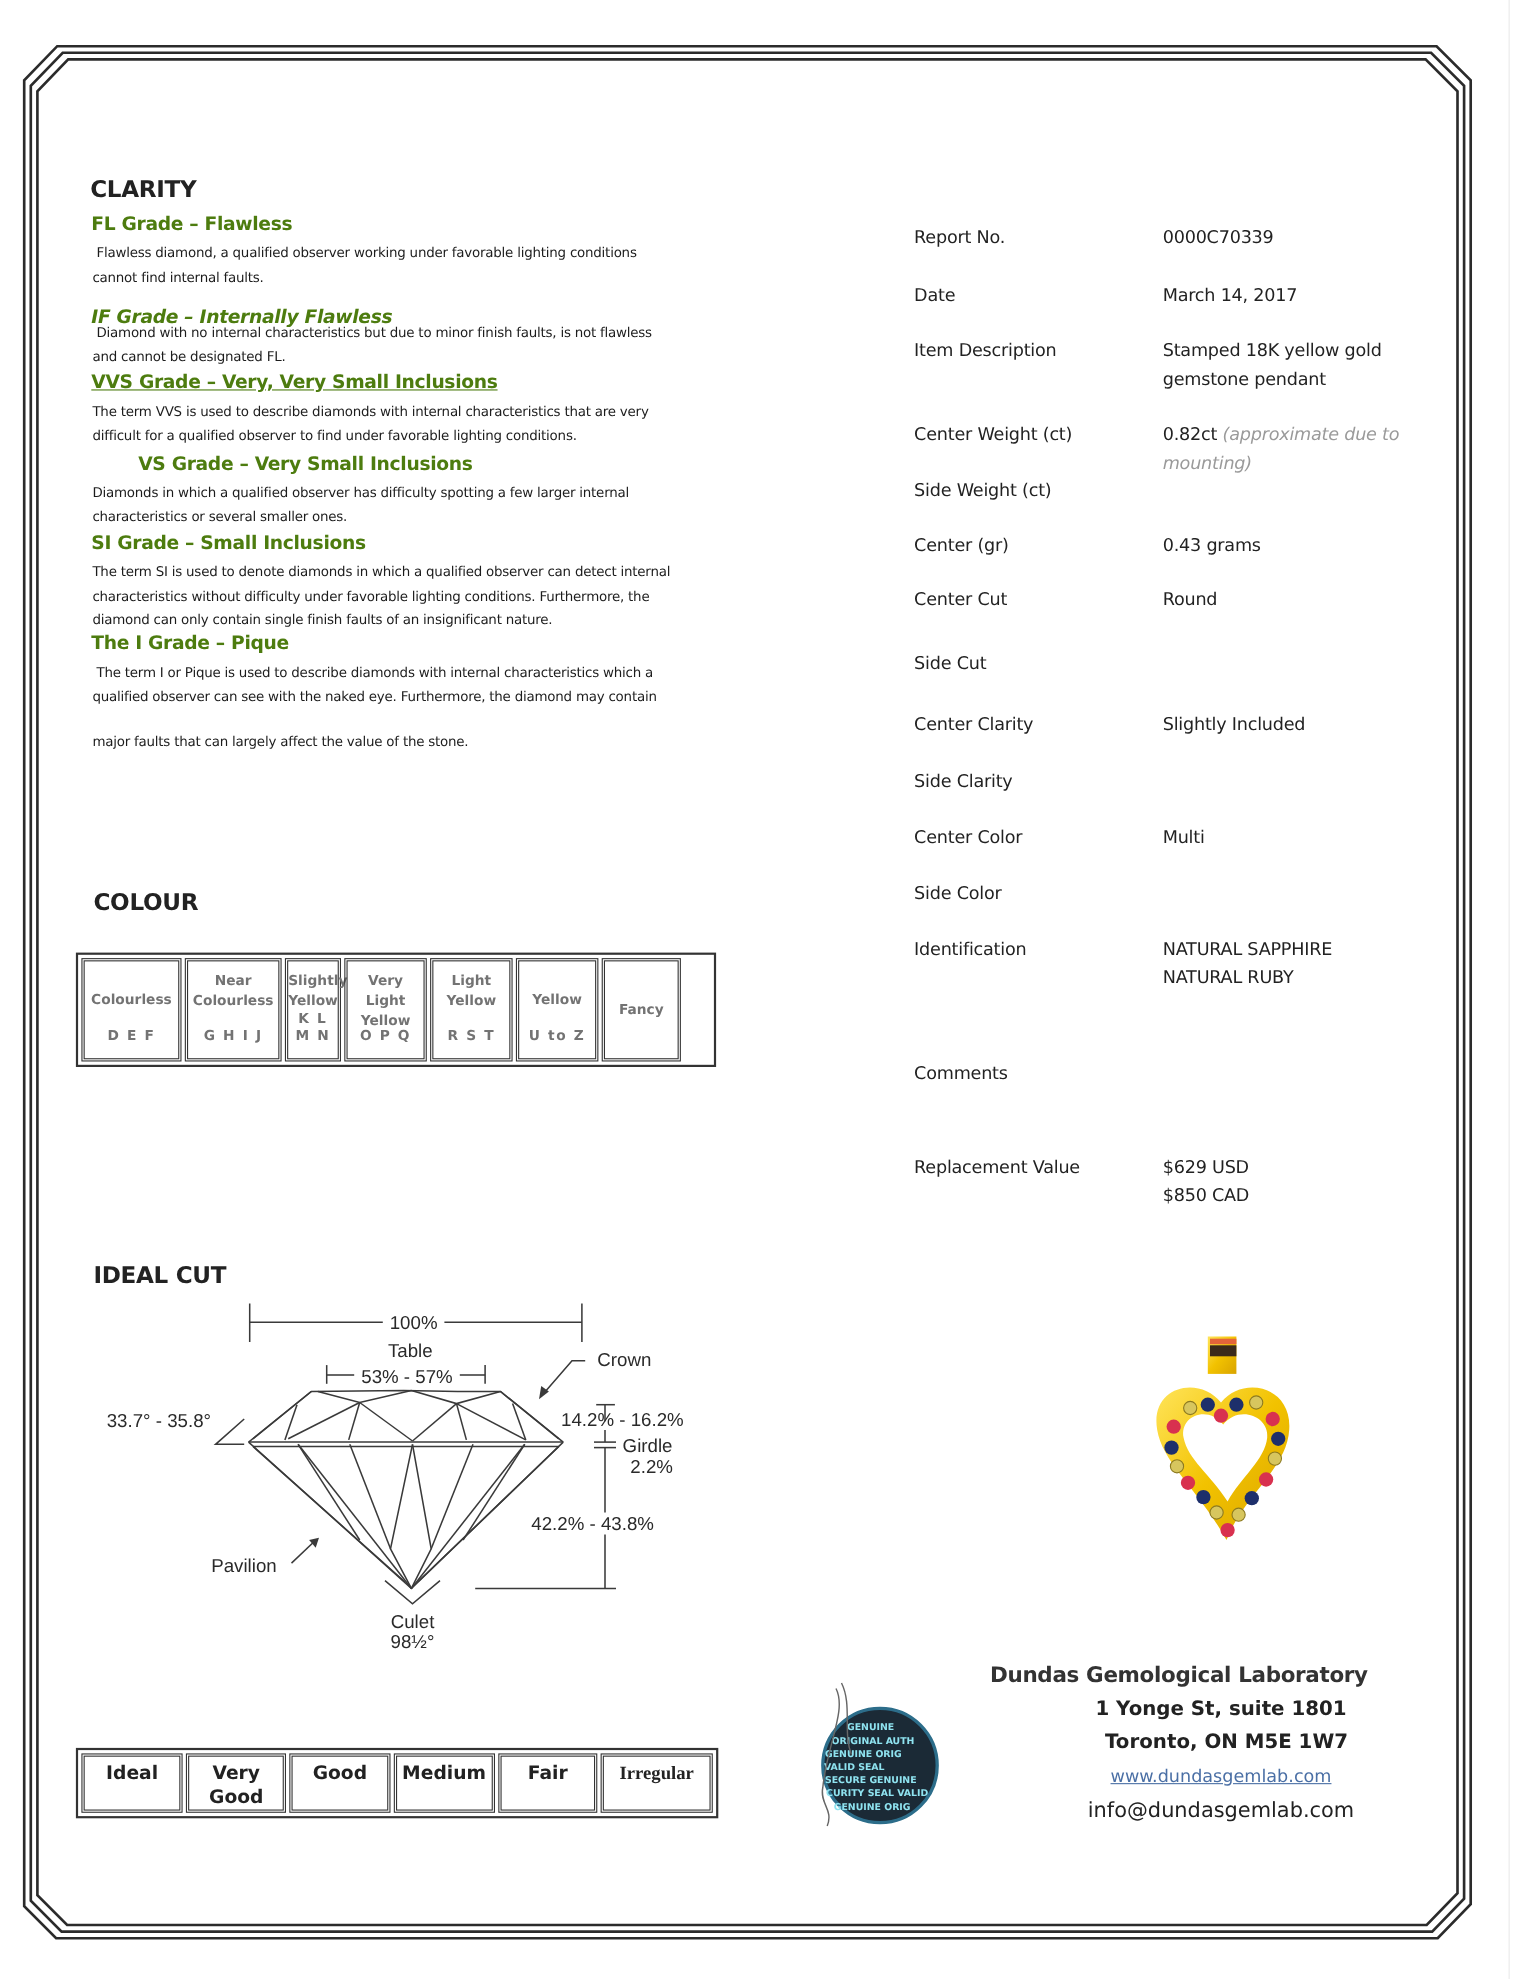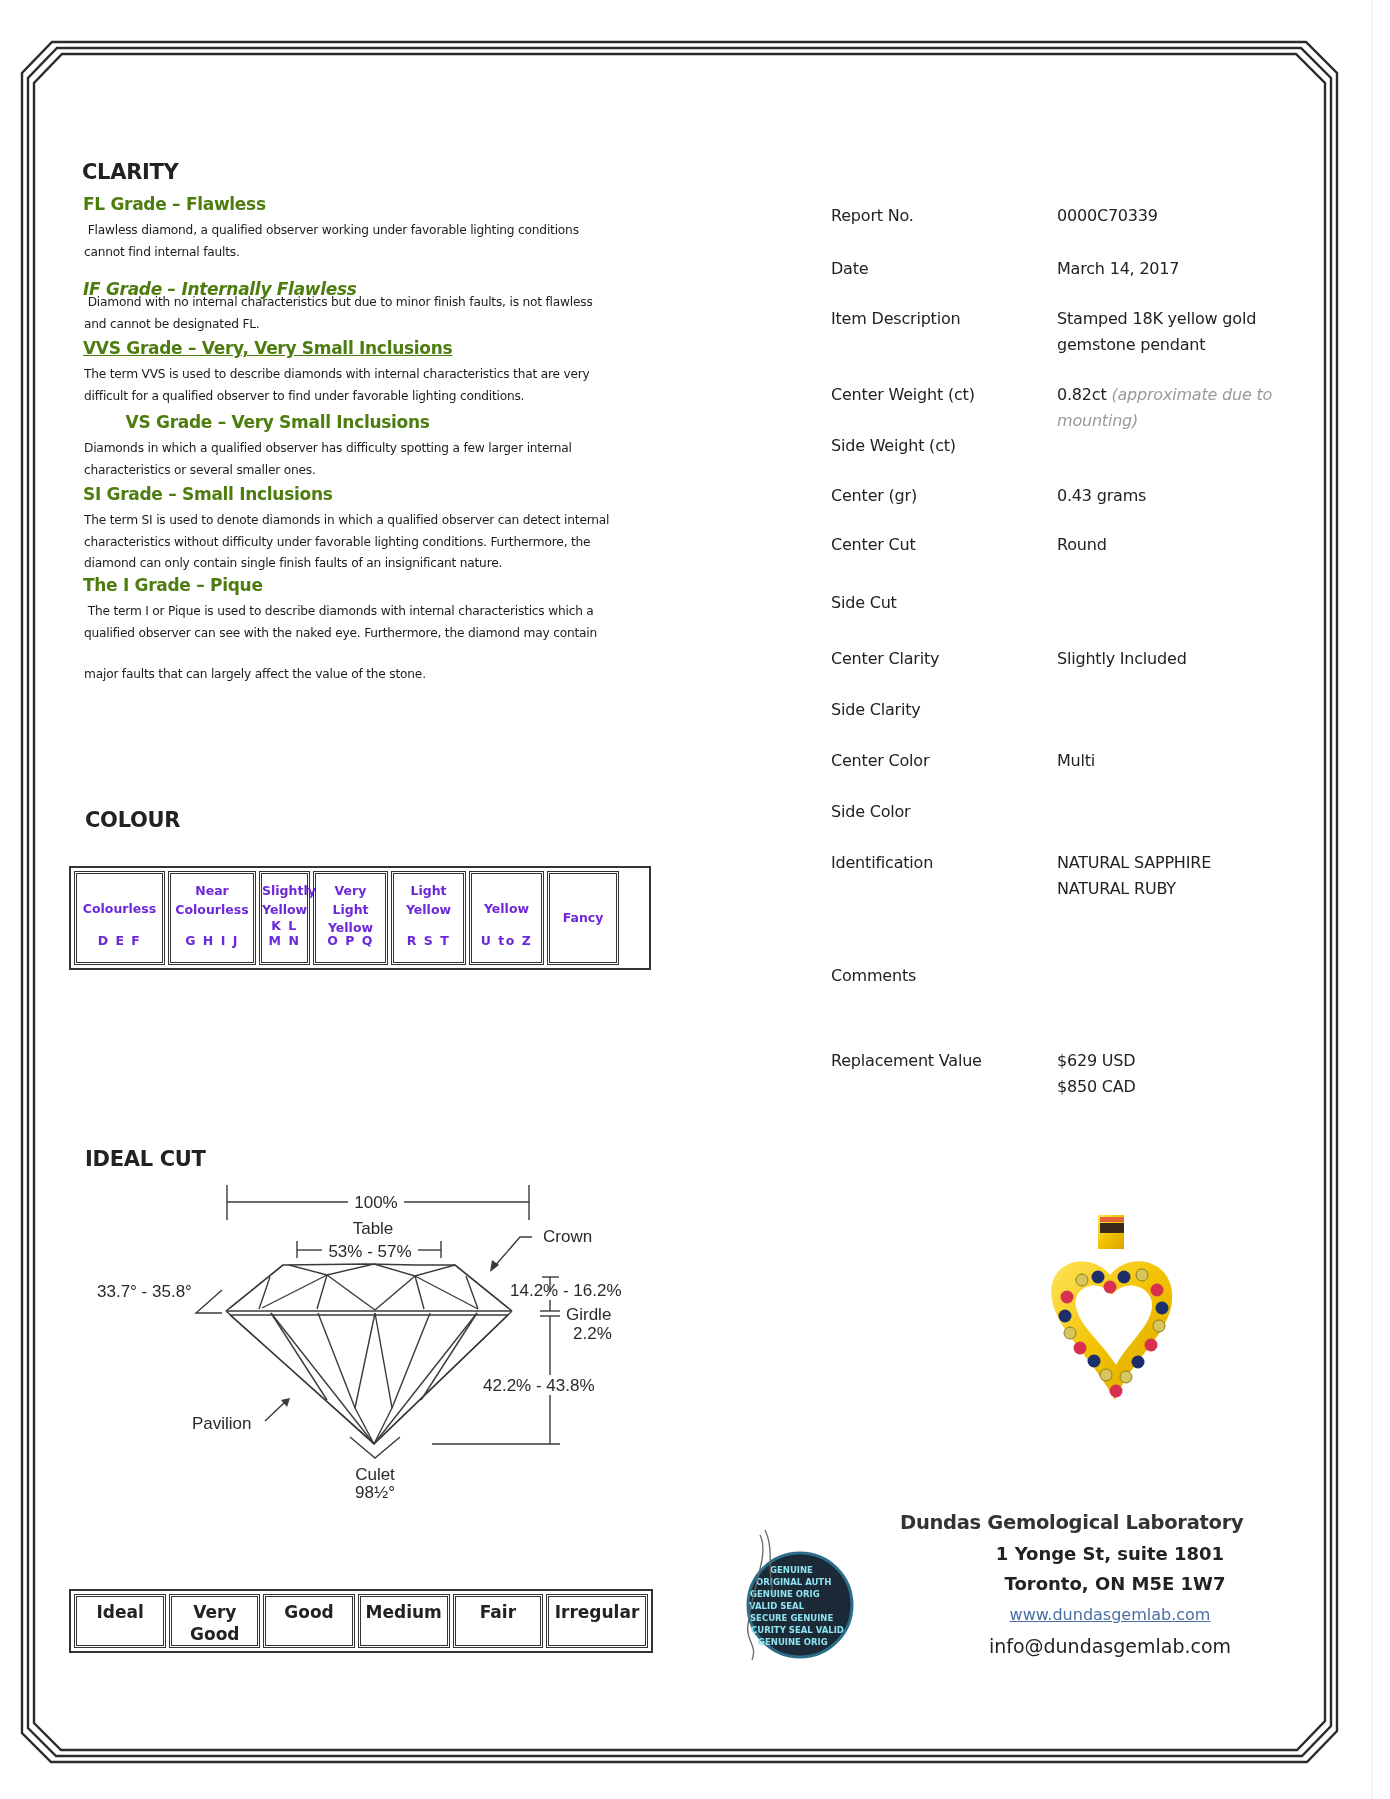--- a/index.html
+++ b/index.html
@@ -8,21 +8,21 @@
   .frame { position: absolute; left: 0; top: 0; width: 1390px; height: 1799px; pointer-events: none; }
   .abs { position: absolute; }
   .sec-title { font-family: "DejaVu Sans", sans-serif; font-weight: bold; font-size: 21px; color: #222; letter-spacing: -0.3px; }
   .grade-title { font-family: "DejaVu Sans", sans-serif; font-weight: bold; font-size: 17px; color: #4d7c0f; letter-spacing: -0.3px; }
   .grade-desc { font-family: "DejaVu Sans", sans-serif; font-size: 12.2px; color: #1c1c1c; line-height: 21.5px; letter-spacing: -0.2px; }
 
   
   .ctable { position: absolute; left: 69px; top: 866px; width: 582px; height: 104px;
             border: 2px solid #333; box-sizing: border-box; padding: 3px; display: flex; gap: 3px; background:#fff;}
   .ctable .cell { border: 3px double #333; box-sizing: border-box; position: relative;
-                  font-family: "DejaVu Sans", sans-serif; font-weight: bold; font-size: 12.5px; color:#6d28d9; text-align:center; }
+                  font-family: "DejaVu Sans", sans-serif; font-weight: bold; font-size: 12.5px; color:#737373; text-align:center; }
   .ctable .cell .lbl { position:absolute; left:0; right:0; top: 8px; line-height: 18.5px; }
   .ctable .cell .codes { position:absolute; left:0; right:0; bottom: 14px; letter-spacing: 1.5px; }
   .ctable .cell.fancy .lbl { top: 50%; transform: translateY(-50%); }
 
   
   .cuttable { position: absolute; left: 69px; top: 1589px; width: 584px; height: 64px;
               border: 2px solid #333; box-sizing: border-box; padding: 3px; display:flex; gap: 3px; background:#fff;}
   .cuttable .cell { border: 3px double #333; box-sizing: border-box; text-align:center;
                     font-family: "DejaVu Sans", sans-serif; font-weight: bold; font-size: 17px; color:#222; padding-top: 4px; line-height: 22px; }
 
@@ -192,21 +192,21 @@
   <text class="dgm-text" x="375" y="1498" text-anchor="middle">98½°</text>
 </svg>
 
 <div class="cuttable" id="cut-table">
     <div class="cell" style="width: 94px; white-space: pre-line;">Ideal</div>
     <div class="cell" style="width: 93px; white-space: pre-line;">Very
 Good</div>
     <div class="cell" style="width: 93px; white-space: pre-line;">Good</div>
     <div class="cell" style="width: 94px; white-space: pre-line;">Medium</div>
     <div class="cell" style="width: 92px; white-space: pre-line;">Fair</div>
-    <div class="cell" style="width: 104px; white-space: pre-line;">Irregular</div>
+    <div class="cell" style="width: 104px; white-space: pre-line; font-family: Liberation Serif, serif;">Irregular</div>
   </div>
 
 <div id="report-fields">
     <div class="field-label" style="top: 203px;">Report No.</div>
     <div class="field-value" style="top: 203px; white-space: pre-line;"><span>0000C70339</span></div>
     <div class="field-label" style="top: 256px;">Date</div>
     <div class="field-value" style="top: 256px; white-space: pre-line;"><span>March 14, 2017</span></div>
     <div class="field-label" style="top: 306px;">Item Description</div>
     <div class="field-value" style="top: 306px; white-space: pre-line;"><span>Stamped 18K yellow gold
 gemstone pendant</span></div>

